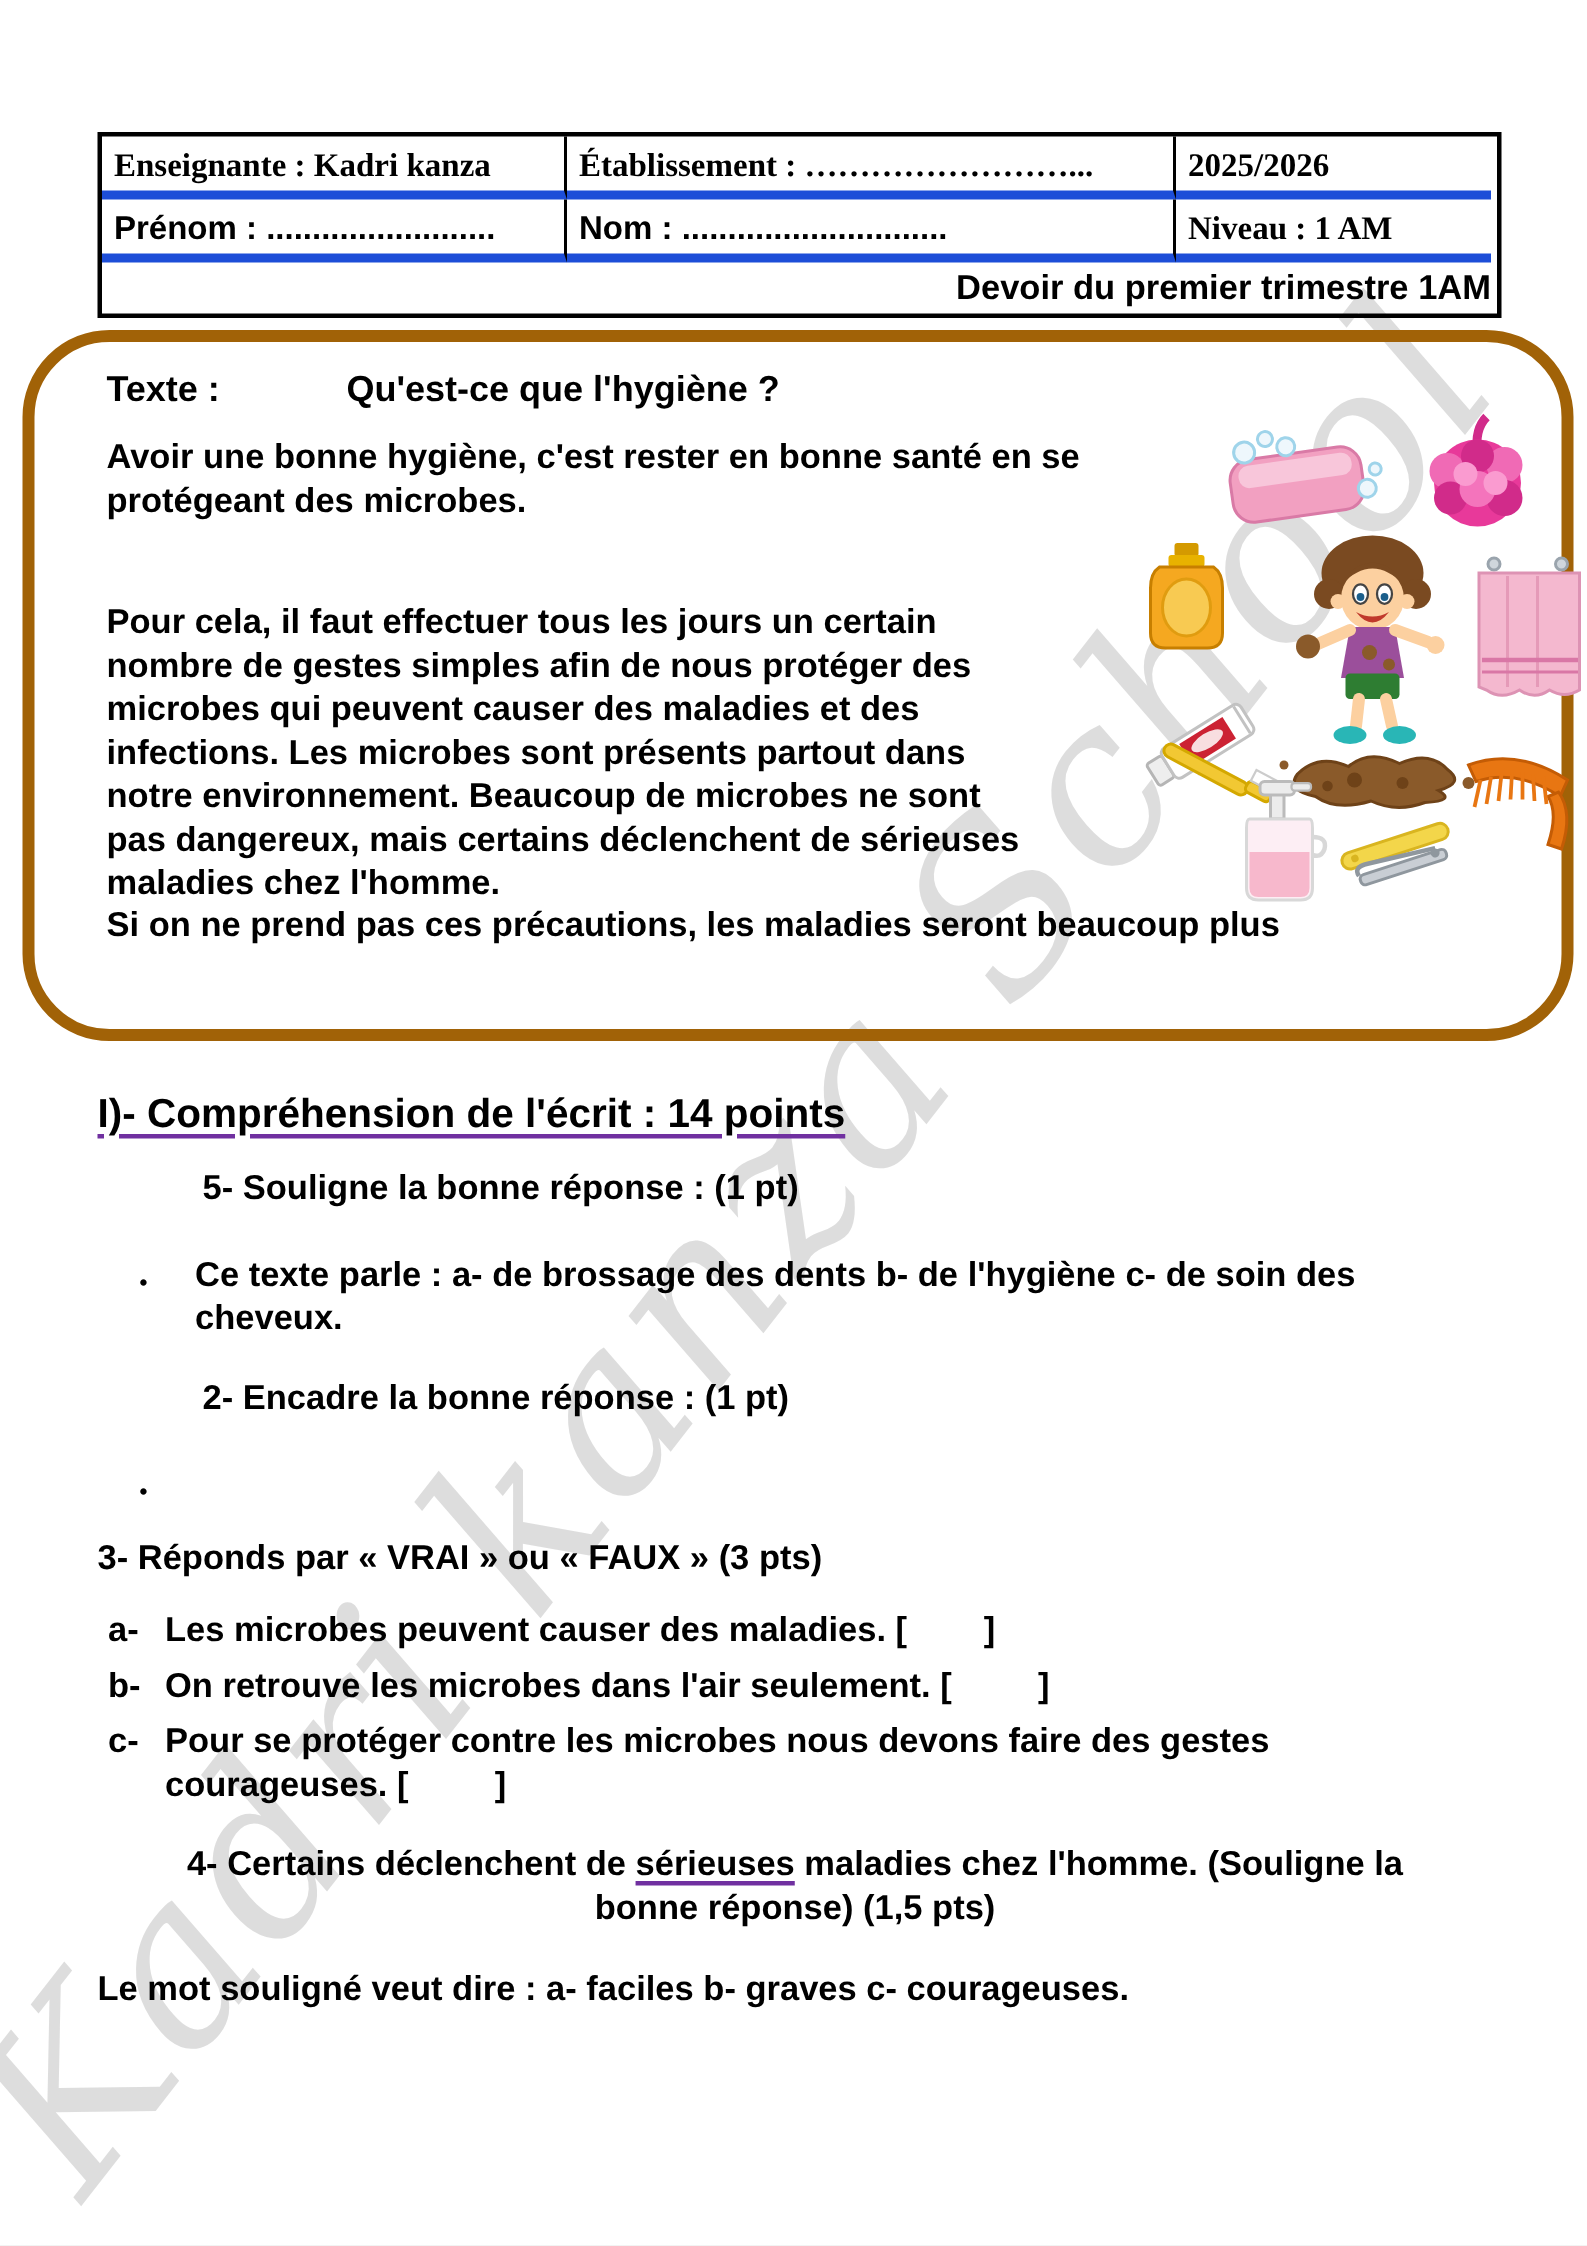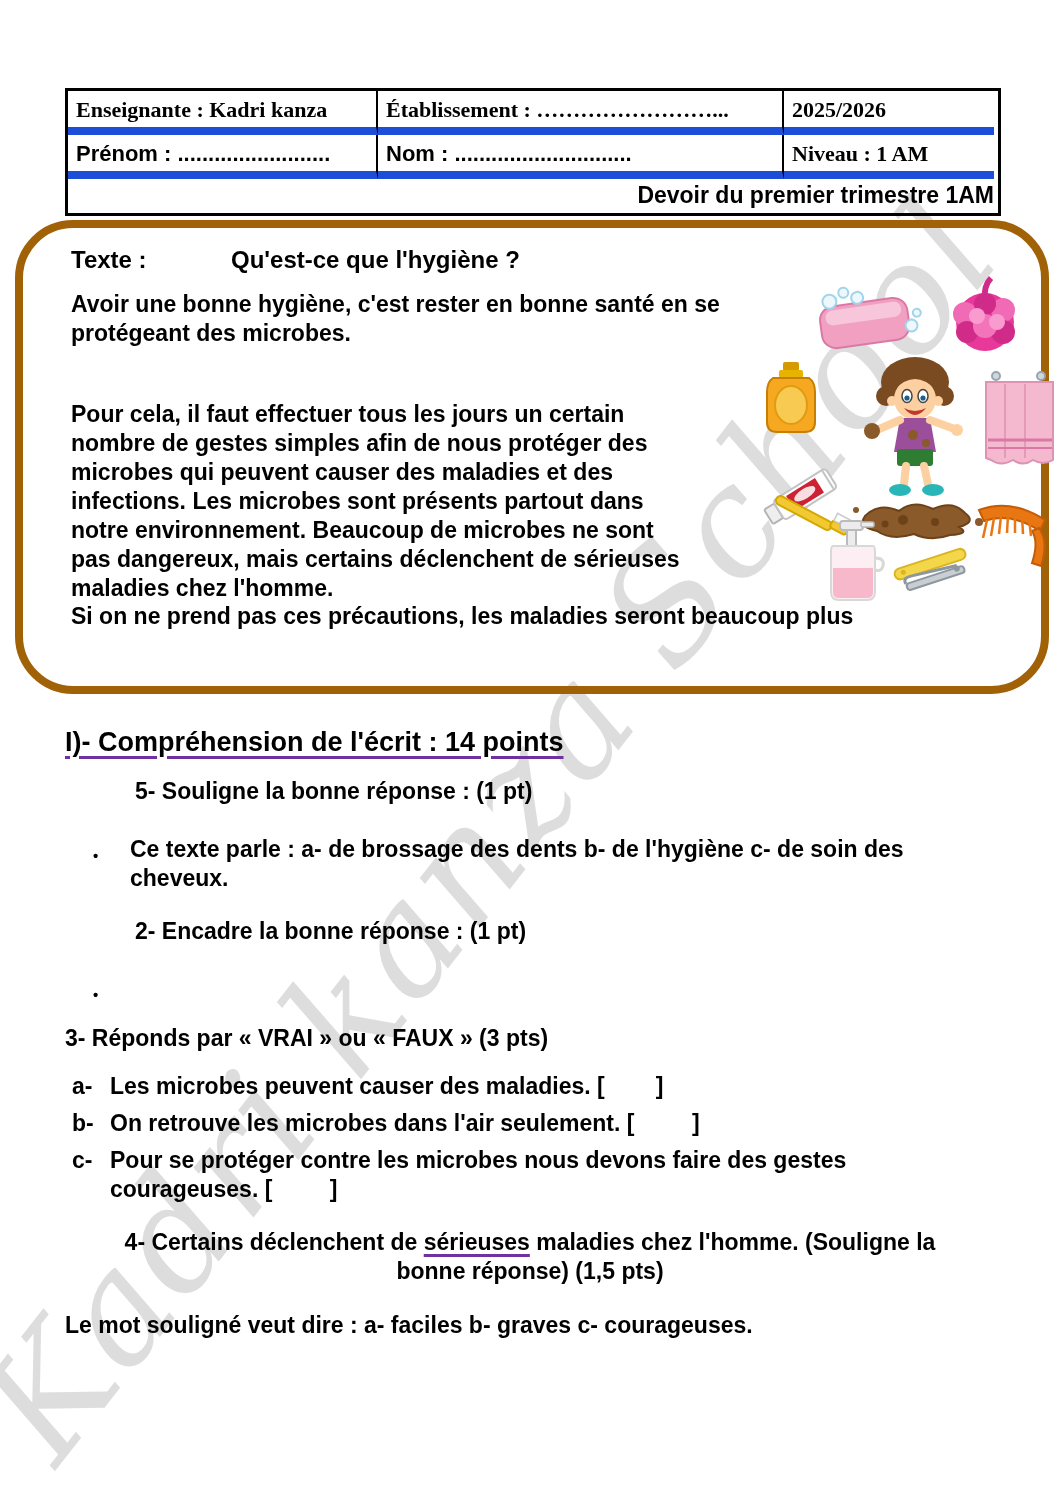--- a/index.html
+++ b/index.html
@@ -15,21 +15,21 @@
     font-size:150px;white-space:nowrap;color:rgba(165,165,165,0.38);
     letter-spacing:4px;z-index:0;pointer-events:none;
   }
   .content{position:relative;z-index:1;}
   
   .header-table{
     position:absolute;left:65px;top:88px;width:930px;
     display:grid;grid-template-columns:310px 406px 210px;
     border:3px solid #000;font-size:22px;
   }
-  .cell{border-right:2px solid #000;border-bottom:8px solid #1d4ed8;padding:5px 8px 4px 8px;line-height:27px;}
+  .cell{border-right:2px solid #000;border-bottom:6px solid #1d4ed8;padding:5px 8px 4px 8px;line-height:27px;}
   .cell.last{border-right:none;}
   .serif{font-family:"Liberation Serif",serif;}
   .title-row{grid-column:1/4;border-bottom:none;text-align:right;padding:3px 0 4px 0;font-size:23px;}
   
   .text-box{
     position:absolute;left:15px;top:220px;width:1018px;height:458px;
     border:8px solid #a16207;border-radius:58px;background:transparent;
   }
   .tb-label{position:absolute;left:48px;top:18px;font-size:24px;}
   .tb-title{position:absolute;left:208px;top:18px;font-size:24px;}

